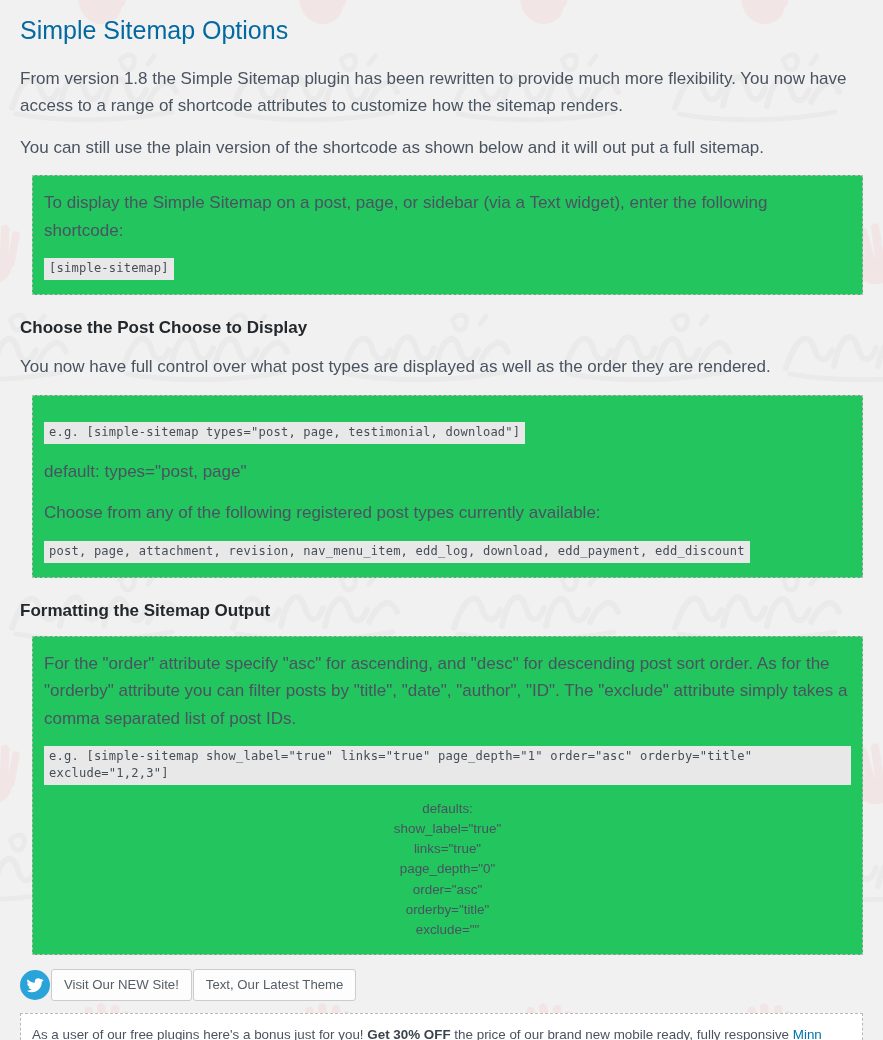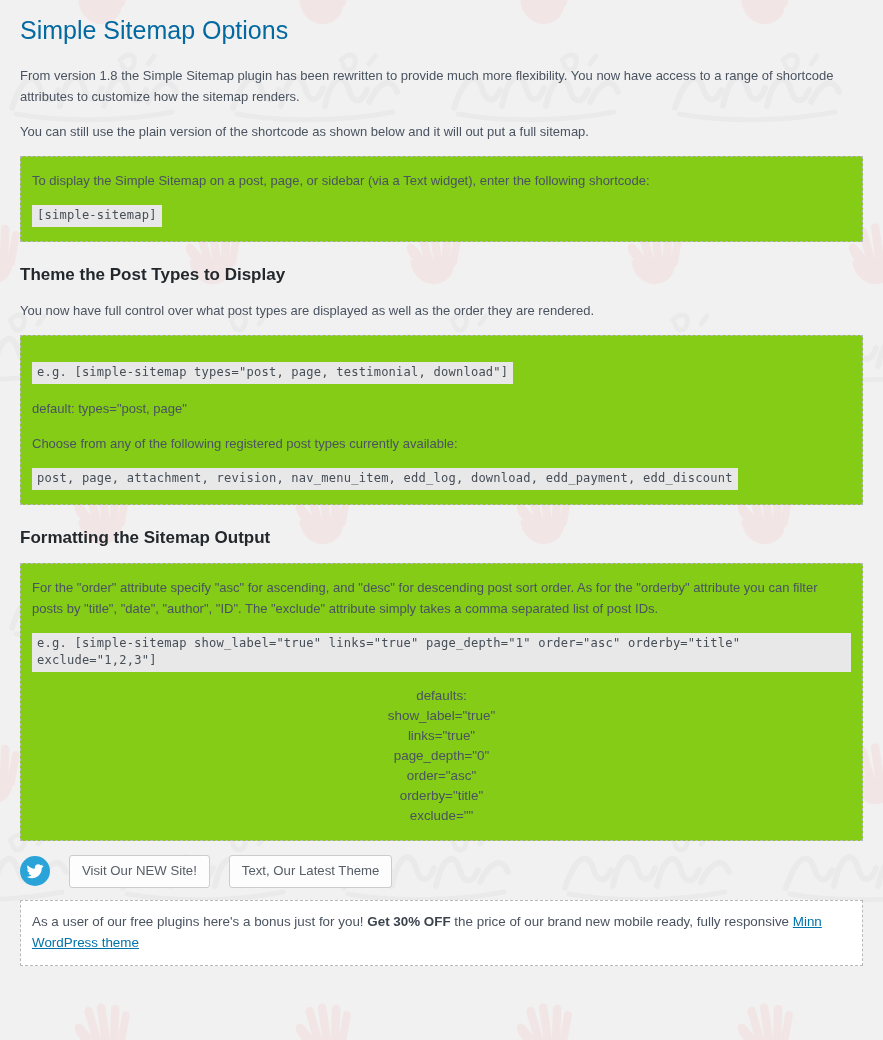--- a/index.html
+++ b/index.html
@@ -67,31 +67,31 @@
   h2.section-title {
     font-size: 17px;
     font-weight: bold;
     color: #23282d;
     margin: 22px 0 14px 0;
     padding: 0;
     line-height: 1.3;
   }
   p.body-text {
     margin: 0 0 14px 0;
-    font-size: 13px;
+    font-size: 17px;
     line-height: 1.62;
     color: #4a5360;
   }
   p.body-text:last-child { margin-bottom: 0; }
 
   .panel {
     border: 1px dashed #b9b9b9;
-    background: #84cc16;
+    background: #22c55e;
     padding: 13px 11px 14px 11px;
-    margin: 0 0 6px 0;
+    margin: 0 0 6px 12px;
     box-sizing: border-box;
   }
 
   code.inline {
     font-family: "DejaVu Sans Mono", "Liberation Mono", monospace;
     background: #e8e8e8;
     color: #454d57;
     font-size: 12.1px;
     padding: 2px 5px 3px 5px;
     display: inline-block;
@@ -106,21 +106,21 @@
     font-size: 13.4px;
     line-height: 1.35;
     color: #4a5360;
   }
   .defaults-block div { padding: 1px 0; text-align: center; }
 
   
   .action-bar {
     display: flex;
     align-items: center;
-    gap: 19px;
+    gap: 1px;
     margin: 14px 0 12px 0;
   }
   .twitter-icon {
     width: 30px;
     height: 30px;
     border-radius: 50%;
     background: #2aa3d8;
     display: inline-flex;
     align-items: center;
     justify-content: center;
@@ -630,21 +630,21 @@
   <p class="body-text">From version 1.8 the Simple Sitemap plugin has been rewritten to provide much more flexibility. You now have access to a range of shortcode attributes to customize how the sitemap renders.</p>
   <p class="body-text">You can still use the plain version of the shortcode as shown below and it will out put a full sitemap.</p>
 
   <div class="panel">
     <p class="body-text">To display the Simple Sitemap on a post, page, or sidebar (via a Text widget), enter the following shortcode:</p>
     <div class="code-row">
       <code class="inline">[simple-sitemap]</code>
     </div>
   </div>
 
-  <h2 class="section-title">Theme the Post Types to Display</h2>
+  <h2 class="section-title">Choose the Post Choose to Display</h2>
   <p class="body-text">You now have full control over what post types are displayed as well as the order they are rendered.</p>
 
   <div class="panel">
     <div class="code-row">
       <code class="inline">e.g. [simple-sitemap types="post, page, testimonial, download"]</code>
     </div>
     <p class="body-text">default: types="post, page"</p>
     <p class="body-text">Choose from any of the following registered post types currently available:</p>
     <div class="code-row">
       <code class="inline">post, page, attachment, revision, nav_menu_item, edd_log, download, edd_payment, edd_discount</code>

